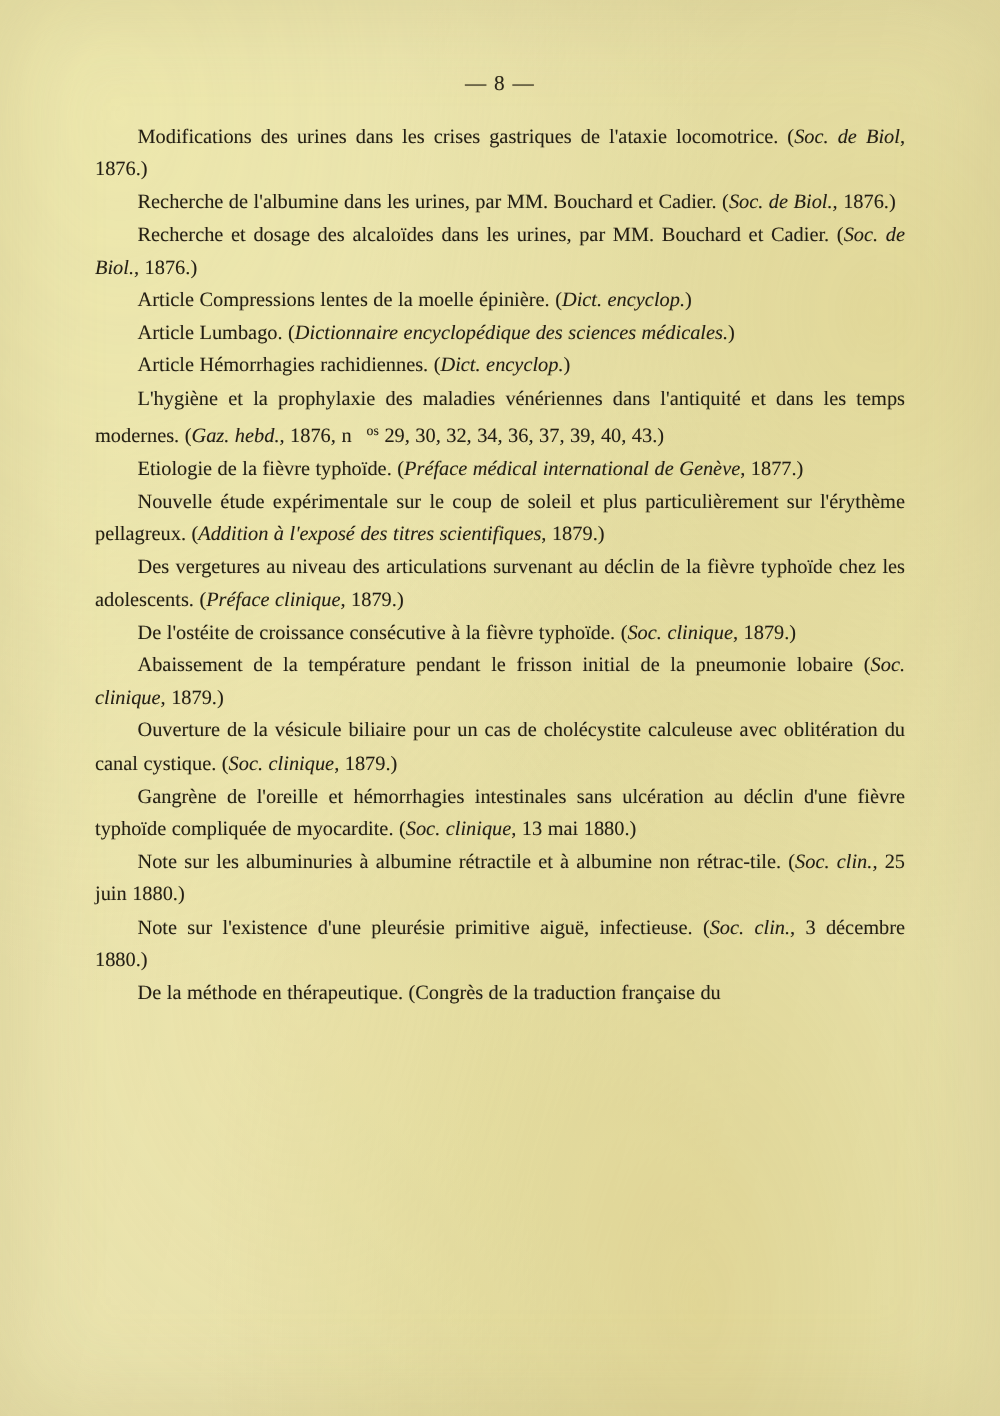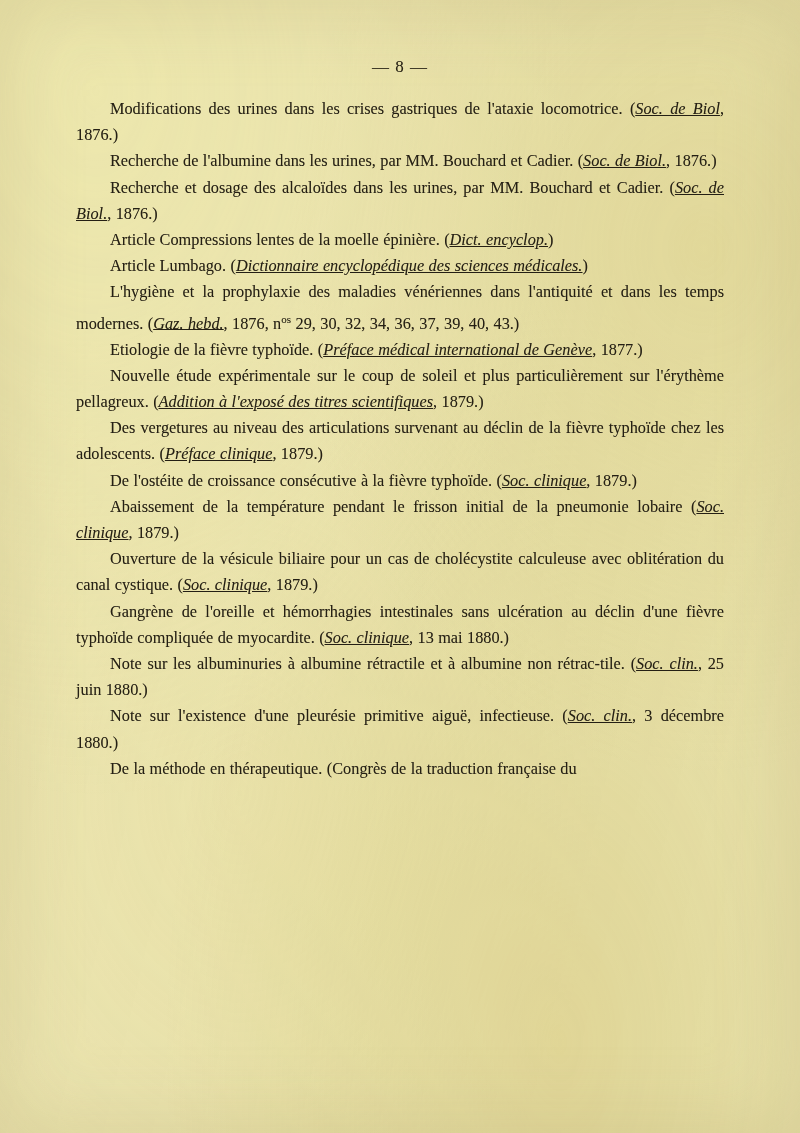--- a/index.html
+++ b/index.html
@@ -65,27 +65,27 @@
     text-align: justify;
     font-size: 16.3px;
     line-height: 26.2px;
     color: #241f14;
     word-spacing: 0.02em;
     hyphens: manual;
   }
 
   p.entry i, p.entry em {
     font-style: italic;
-    text-decoration: underline;
   }
 
   .sup {
     font-size: 0.68em;
     vertical-align: 0.52em;
     letter-spacing: 0;
+    margin-left: 12px;
   }
 
   
   .body-text, .folio {
     text-shadow: 0 0 0.6px rgba(40,33,18,0.30);
   }
 </style>
 </head>
 <body style="background: rgb(238, 233, 189); color: rgb(36, 31, 20);">
 
@@ -96,20 +96,21 @@
 
   <div class="folio">— 8 —</div>
 
   <div class="body-text">
 
   <p class="entry">Modifications des urines dans les crises gastriques de l'ataxie locomotrice. (<i>Soc. de Biol</i>, 1876.)</p>
       <p class="entry">Recherche de l'albumine dans les urines, par MM. Bouchard et Cadier. (<i>Soc. de Biol.</i>, 1876.)</p>
       <p class="entry">Recherche et dosage des alcaloïdes dans les urines, par MM. Bouchard et Cadier. (<i>Soc. de Biol.</i>, 1876.)</p>
       <p class="entry">Article Compressions lentes de la moelle épinière. (<i>Dict. encyclop.</i>)</p>
       <p class="entry">Article Lumbago. (<i>Dictionnaire encyclopédique des sciences médicales.</i>)</p>
+      <p class="entry">Article Hémorrhagies rachidiennes. (<i>Dict. encyclop.</i>)</p>
       <p class="entry">L'hygiène et la prophylaxie des maladies vénériennes dans l'antiquité et dans les temps modernes. (<i>Gaz. hebd.</i>, 1876, n<span class="sup">os</span> 29, 30, 32, 34, 36, 37, 39, 40, 43.)</p>
       <p class="entry">Etiologie de la fièvre typhoïde. (<i>Préface médical international de Genève</i>, 1877.)</p>
       <p class="entry">Nouvelle étude expérimentale sur le coup de soleil et plus particulièrement sur l'érythème pellagreux. (<i>Addition à l'exposé des titres scientifiques</i>, 1879.)</p>
       <p class="entry">Des vergetures au niveau des articulations survenant au déclin de la fièvre typhoïde chez les adolescents. (<i>Préface clinique</i>, 1879.)</p>
       <p class="entry">De l'ostéite de croissance consécutive à la fièvre typhoïde. (<i>Soc. clinique</i>, 1879.)</p>
       <p class="entry">Abaissement de la température pendant le frisson initial de la pneumonie lobaire (<i>Soc. clinique</i>, 1879.)</p>
       <p class="entry">Ouverture de la vésicule biliaire pour un cas de cholécystite calculeuse avec oblitération du canal cystique. (<i>Soc. clinique</i>, 1879.)</p>
       <p class="entry">Gangrène de l'oreille et hémorrhagies intestinales sans ulcération au déclin d'une fièvre typhoïde compliquée de myocardite. (<i>Soc. clinique</i>, 13 mai 1880.)</p>
       <p class="entry">Note sur les albuminuries à albumine rétractile et à albumine non rétrac-tile. (<i>Soc. clin.</i>, 25 juin 1880.)</p>
       <p class="entry">Note sur l'existence d'une pleurésie primitive aiguë, infectieuse. (<i>Soc. clin.</i>, 3 décembre 1880.)</p>

